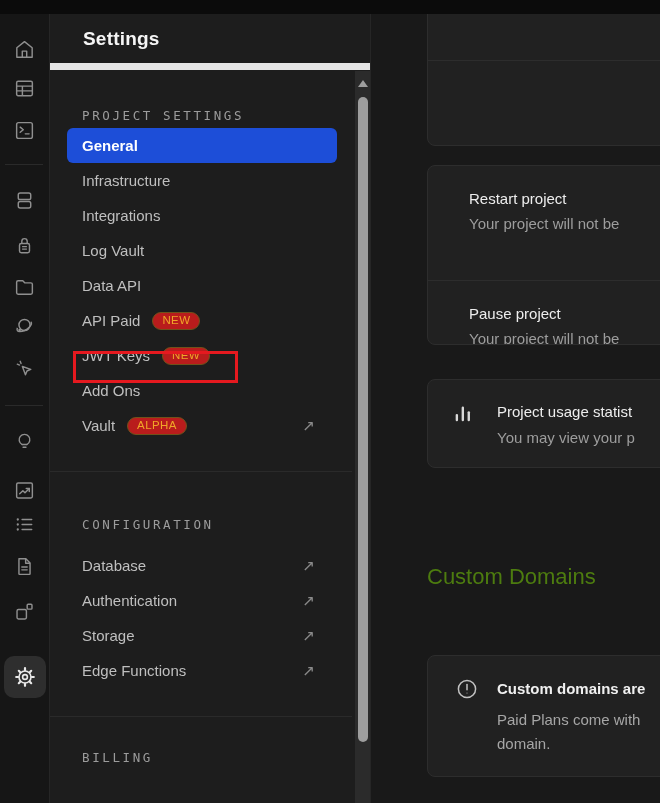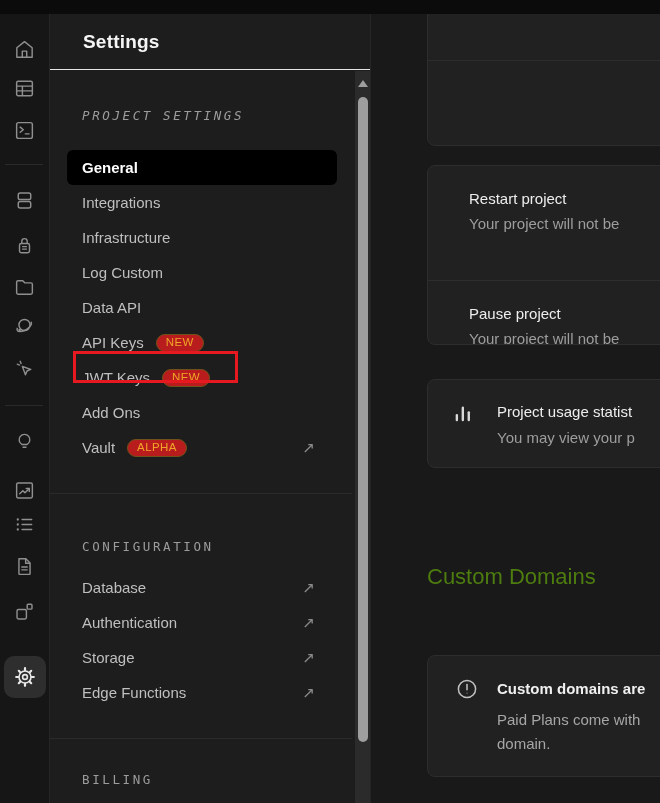--- a/index.html
+++ b/index.html
@@ -15,34 +15,34 @@
         border-right:1px solid #262626;box-sizing:border-box;}
   .rail-icon{position:absolute;left:50%;transform:translateX(-50%);width:26px;height:26px;
         display:flex;align-items:center;justify-content:center;color:#8f8f8f;}
   .rail-divider{position:absolute;left:5px;right:6px;height:1px;background:#2a2a2a;}
   .rail-active-pill{position:absolute;left:4px;width:42px;height:42px;border-radius:10px;
         background:#2e2e2e;display:flex;align-items:center;justify-content:center;color:#e9e9e9;}
 
   
   .sidebar{position:absolute;left:50px;top:14px;width:320px;height:789px;background:#1d1d1d;
         border-right:1px solid #262626;box-sizing:content-box;}
-  .sidebar-header{height:56px;border-bottom:1px solid #e5e5e5;display:flex;align-items:center;
+  .sidebar-header{height:56px;border-bottom:7px solid #e5e5e5;display:flex;align-items:center;
         padding-left:33px;box-sizing:border-box;}
   .sidebar-title{font-size:19px;font-weight:600;color:#f5f5f5;letter-spacing:.2px;}
   .sidebar-scroll{position:absolute;top:57px;left:0;bottom:0;width:305px;overflow:hidden;}
   .nav-heading{margin-left:32px;height:16px;line-height:16px;
         font-family:"DejaVu Sans Mono",monospace;font-size:12.5px;letter-spacing:2.6px;
         color:#9c9c9c;white-space:nowrap;}
-  .nav-heading.h1{margin-top:37px;margin-bottom:26px;font-style:italic;}
+  .nav-heading.h1{margin-top:37px;margin-bottom:4px;}
   .nav-heading.h2{margin-top:45px;margin-bottom:15px;}
   .nav-heading.h3{margin-top:33px;}
   .nav-item{position:relative;height:35px;margin:0 18px 0 17px;border-radius:6px;
         display:flex;align-items:center;padding-left:15px;font-size:15px;color:#bfbfbf;
         cursor:pointer;white-space:nowrap;}
-  .nav-item.active{background:#000000;color:#ffffff;font-weight:600;}
+  .nav-item.active{background:#1d4ed8;color:#ffffff;font-weight:600;}
   .nav-divider{height:1px;background:#2a2a2a;margin-top:28px;width:302px;}
   .badge{margin-left:12px;padding:1.5px 9px 2.5px;border:1px solid #71511a;border-radius:999px;
         background:#b91c1c;color:#f0a528;font-size:11.5px;letter-spacing:.4px;line-height:12px;}
   .ext{position:absolute;right:22px;top:50%;transform:translateY(-50%);
         color:#8a8a8a;font-size:15px;font-family:"DejaVu Sans",sans-serif;}
 
   
   .scrollbar{position:absolute;left:305px;top:57px;bottom:0;width:15px;background:#2b2b2b;}
   .scroll-up{position:absolute;top:9px;left:2.5px;width:0;height:0;
         border-left:5px solid transparent;border-right:5px solid transparent;
@@ -187,37 +187,37 @@
 
     <div class="sidebar-scroll">
       <div>
         <div class="nav-heading h1">PROJECT SETTINGS</div>
         <div>
             <div class="nav-item active">
     <span>General</span>
 
   </div>
             <div class="nav-item">
+    <span>Infrastructure</span>
+
+  </div>
+            <div class="nav-item">
     <span>Integrations</span>
 
   </div>
             <div class="nav-item">
-    <span>Infrastructure</span>
-
-  </div>
-            <div class="nav-item">
-    <span>Log Custom</span>
+    <span>Log Vault</span>
 
   </div>
             <div class="nav-item">
     <span>Data API</span>
 
   </div>
             <div class="nav-item">
-    <span>API Keys</span>
+    <span>API Paid</span>
     <span class="badge">NEW</span>
 
   </div>
             <div class="nav-item">
     <span>JWT Keys</span>
     <span class="badge">NEW</span>
 
   </div>
             <div class="nav-item">
     <span>Add Ons</span>

